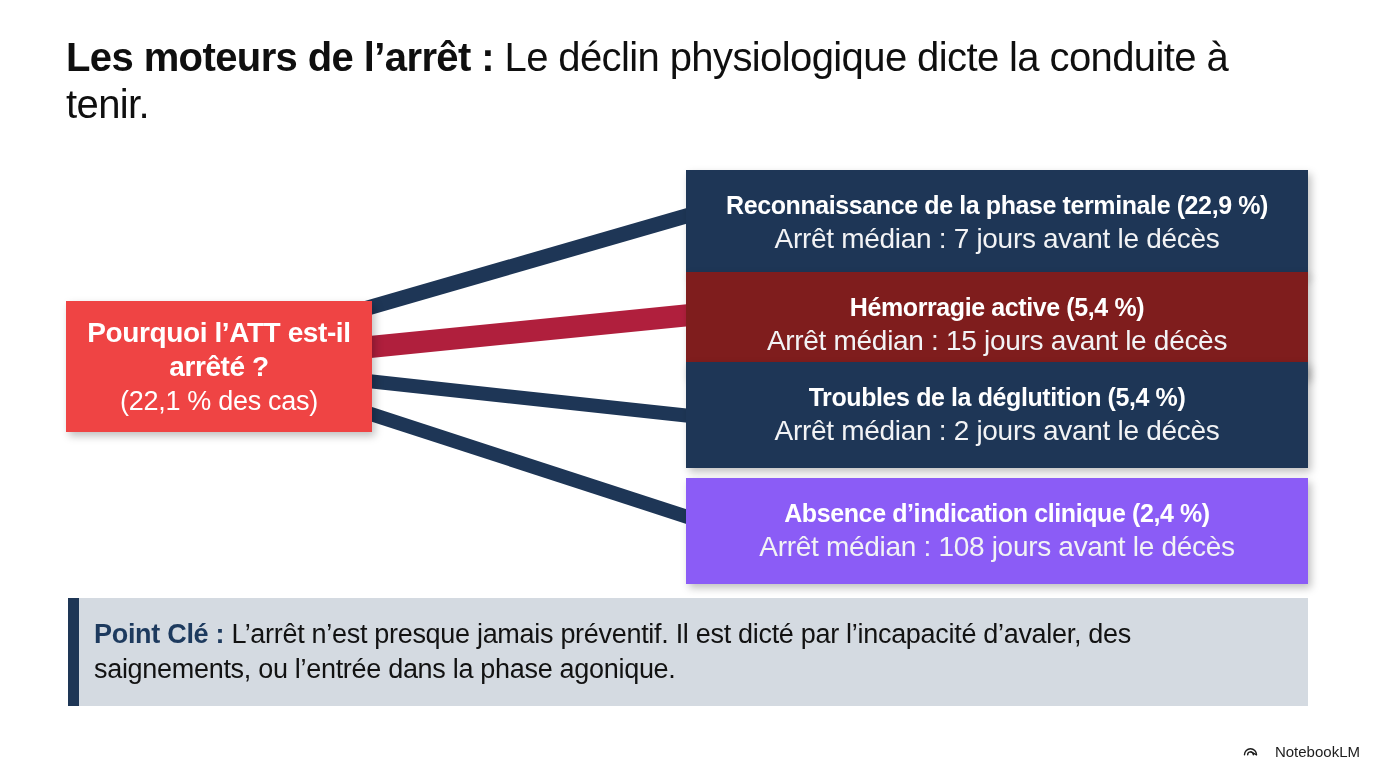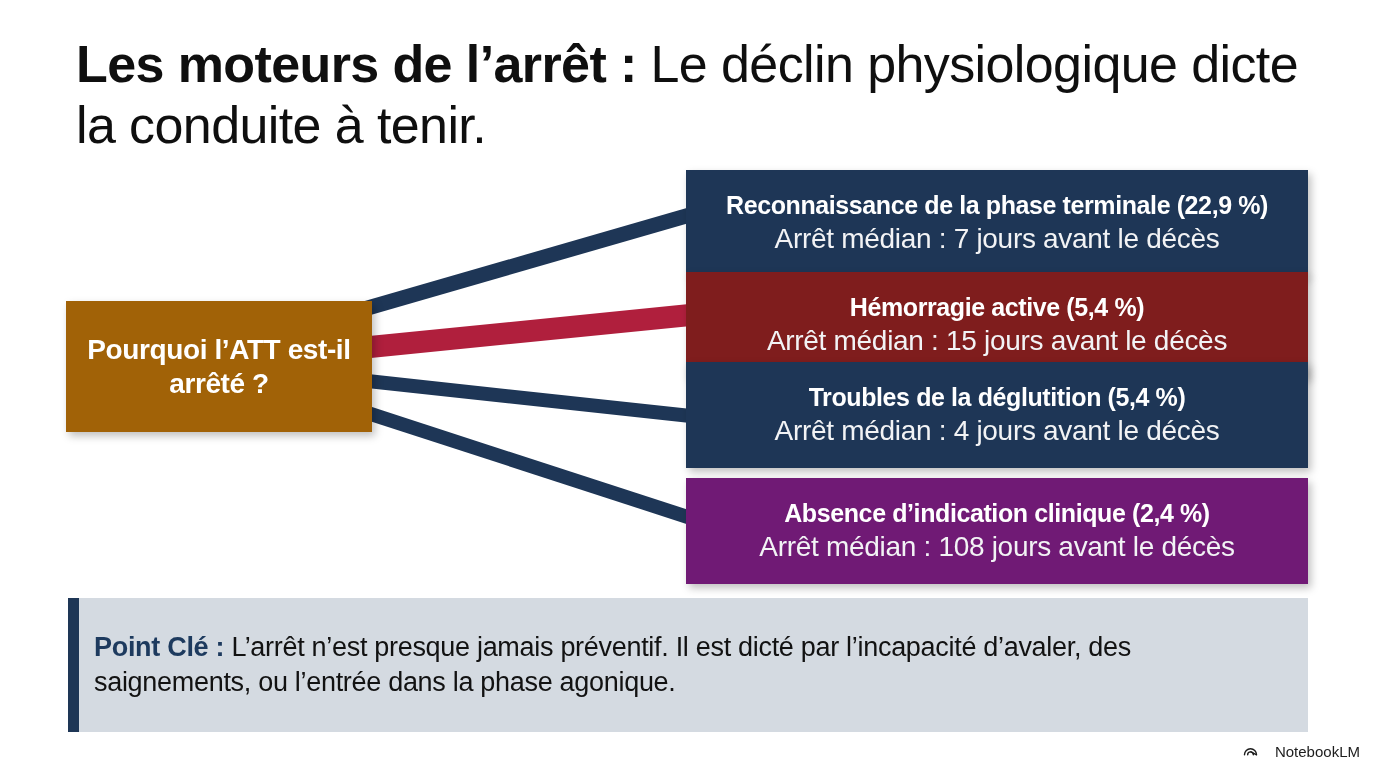--- a/index.html
+++ b/index.html
@@ -6,22 +6,22 @@
   html, body { width: 1376px; height: 768px; overflow: hidden; }
   body {
     font-family: "Liberation Sans", sans-serif;
     background: #ffffff;
     position: relative;
   }
   .stage { position: relative; width: 1376px; height: 768px; }
 
   
   .title {
-    position: absolute; left: 76px; top: 34px; width: 1252px;
-    font-size: 52px; line-height: 1.17; color: #0f0f0f;
+    position: absolute; left: 66px; top: 34px; width: 1252px;
+    font-size: 40px; line-height: 1.17; color: #0f0f0f;
     letter-spacing: -0.6px; font-weight: 400;
   }
   .title .lead { font-weight: 700; }
 
   
   svg.connectors { position: absolute; left: 0; top: 0; z-index: 1; }
 
   
   .source-box {
     position: absolute; left: 66px; top: 301px; width: 306px; height: 131px;
@@ -43,21 +43,21 @@
   }
   .branch .b-title { font-weight: 700; font-size: 25px; letter-spacing: -0.4px; white-space: nowrap; }
   .branch .b-sub { font-weight: 400; font-size: 28px; margin-top: 3px; letter-spacing: -0.3px; white-space: nowrap; color: #f2f3f5; }
   .branch.b0 { top: 170px; }
   .branch.b1 { top: 272px; }
   .branch.b2 { top: 362px; }
   .branch.b3 { top: 478px; }
 
   
   .key-box {
-    position: absolute; left: 68px; top: 598px; width: 1240px; height: 134px;
+    position: absolute; left: 68px; top: 598px; width: 1240px; height: 108px;
     z-index: 2; display: flex; align-items: center;
     padding: 8px 30px 8px 26px;
   }
   .key-box .key-text {
     font-size: 27px; line-height: 1.3; color: #121212; letter-spacing: -0.3px;
   }
   .key-box .key-label { font-weight: 700; }
 
   
   .footer {
@@ -77,40 +77,41 @@
     <span class="lead">Les moteurs de l’arrêt :</span><span> Le déclin physiologique dicte la conduite à tenir.</span>
   </div>
 
   <svg class="connectors" width="1376" height="768" aria-hidden="true">
     <line x1="340" y1="316" x2="700" y2="212" stroke-width="15" stroke="#1e3656"></line>
     <line x1="340" y1="350" x2="700" y2="314" stroke-width="22" stroke="#b01f3d"></line>
     <line x1="340" y1="378" x2="700" y2="417" stroke-width="14" stroke="#1e3656"></line>
     <line x1="340" y1="404" x2="700" y2="521" stroke-width="14" stroke="#1e3656"></line>
   </svg>
 
-  <div class="source-box" style="background-color: #a16207;">
+  <div class="source-box" style="background-color: #ef4444;">
     <div class="q">Pourquoi l’ATT est-il arrêté ?</div>
+    <div class="stat">(22,1 % des cas)</div>
   </div>
 
   <div class="branch b0" style="background-color: rgb(30, 54, 86);">
     <div class="b-title">Reconnaissance de la phase terminale (22,9 %)</div>
     <div class="b-sub">Arrêt médian : 7 jours avant le décès</div>
   </div>
 
   <div class="branch b1" style="background-color: #7f1d1d;">
     <div class="b-title">Hémorragie active (5,4 %)</div>
     <div class="b-sub">Arrêt médian : 15 jours avant le décès</div>
   </div>
 
   <div class="branch b2" style="background-color: rgb(30, 54, 86);">
     <div class="b-title">Troubles de la déglutition (5,4 %)</div>
-    <div class="b-sub">Arrêt médian : 4 jours avant le décès</div>
+    <div class="b-sub">Arrêt médian : 2 jours avant le décès</div>
   </div>
 
-  <div class="branch b3" style="background-color: #701a75;">
+  <div class="branch b3" style="background-color: #8b5cf6;">
     <div class="b-title">Absence d’indication clinique (2,4 %)</div>
     <div class="b-sub">Arrêt médian : 108 jours avant le décès</div>
   </div>
 
   <div class="key-box" style="background-color: rgb(212, 218, 225);">
     <div class="key-border" style="position: absolute; left: 0px; top: 0px; bottom: 0px; width: 11px; background-color: rgb(30, 54, 86);"></div>
     <div class="key-text">
       <span class="key-label" style="color: rgb(29, 58, 94);">Point Clé :</span><span> L’arrêt n’est presque jamais préventif. Il est dicté par l’incapacité d’avaler, des saignements, ou l’entrée dans la phase agonique.</span>
     </div>
   </div>

